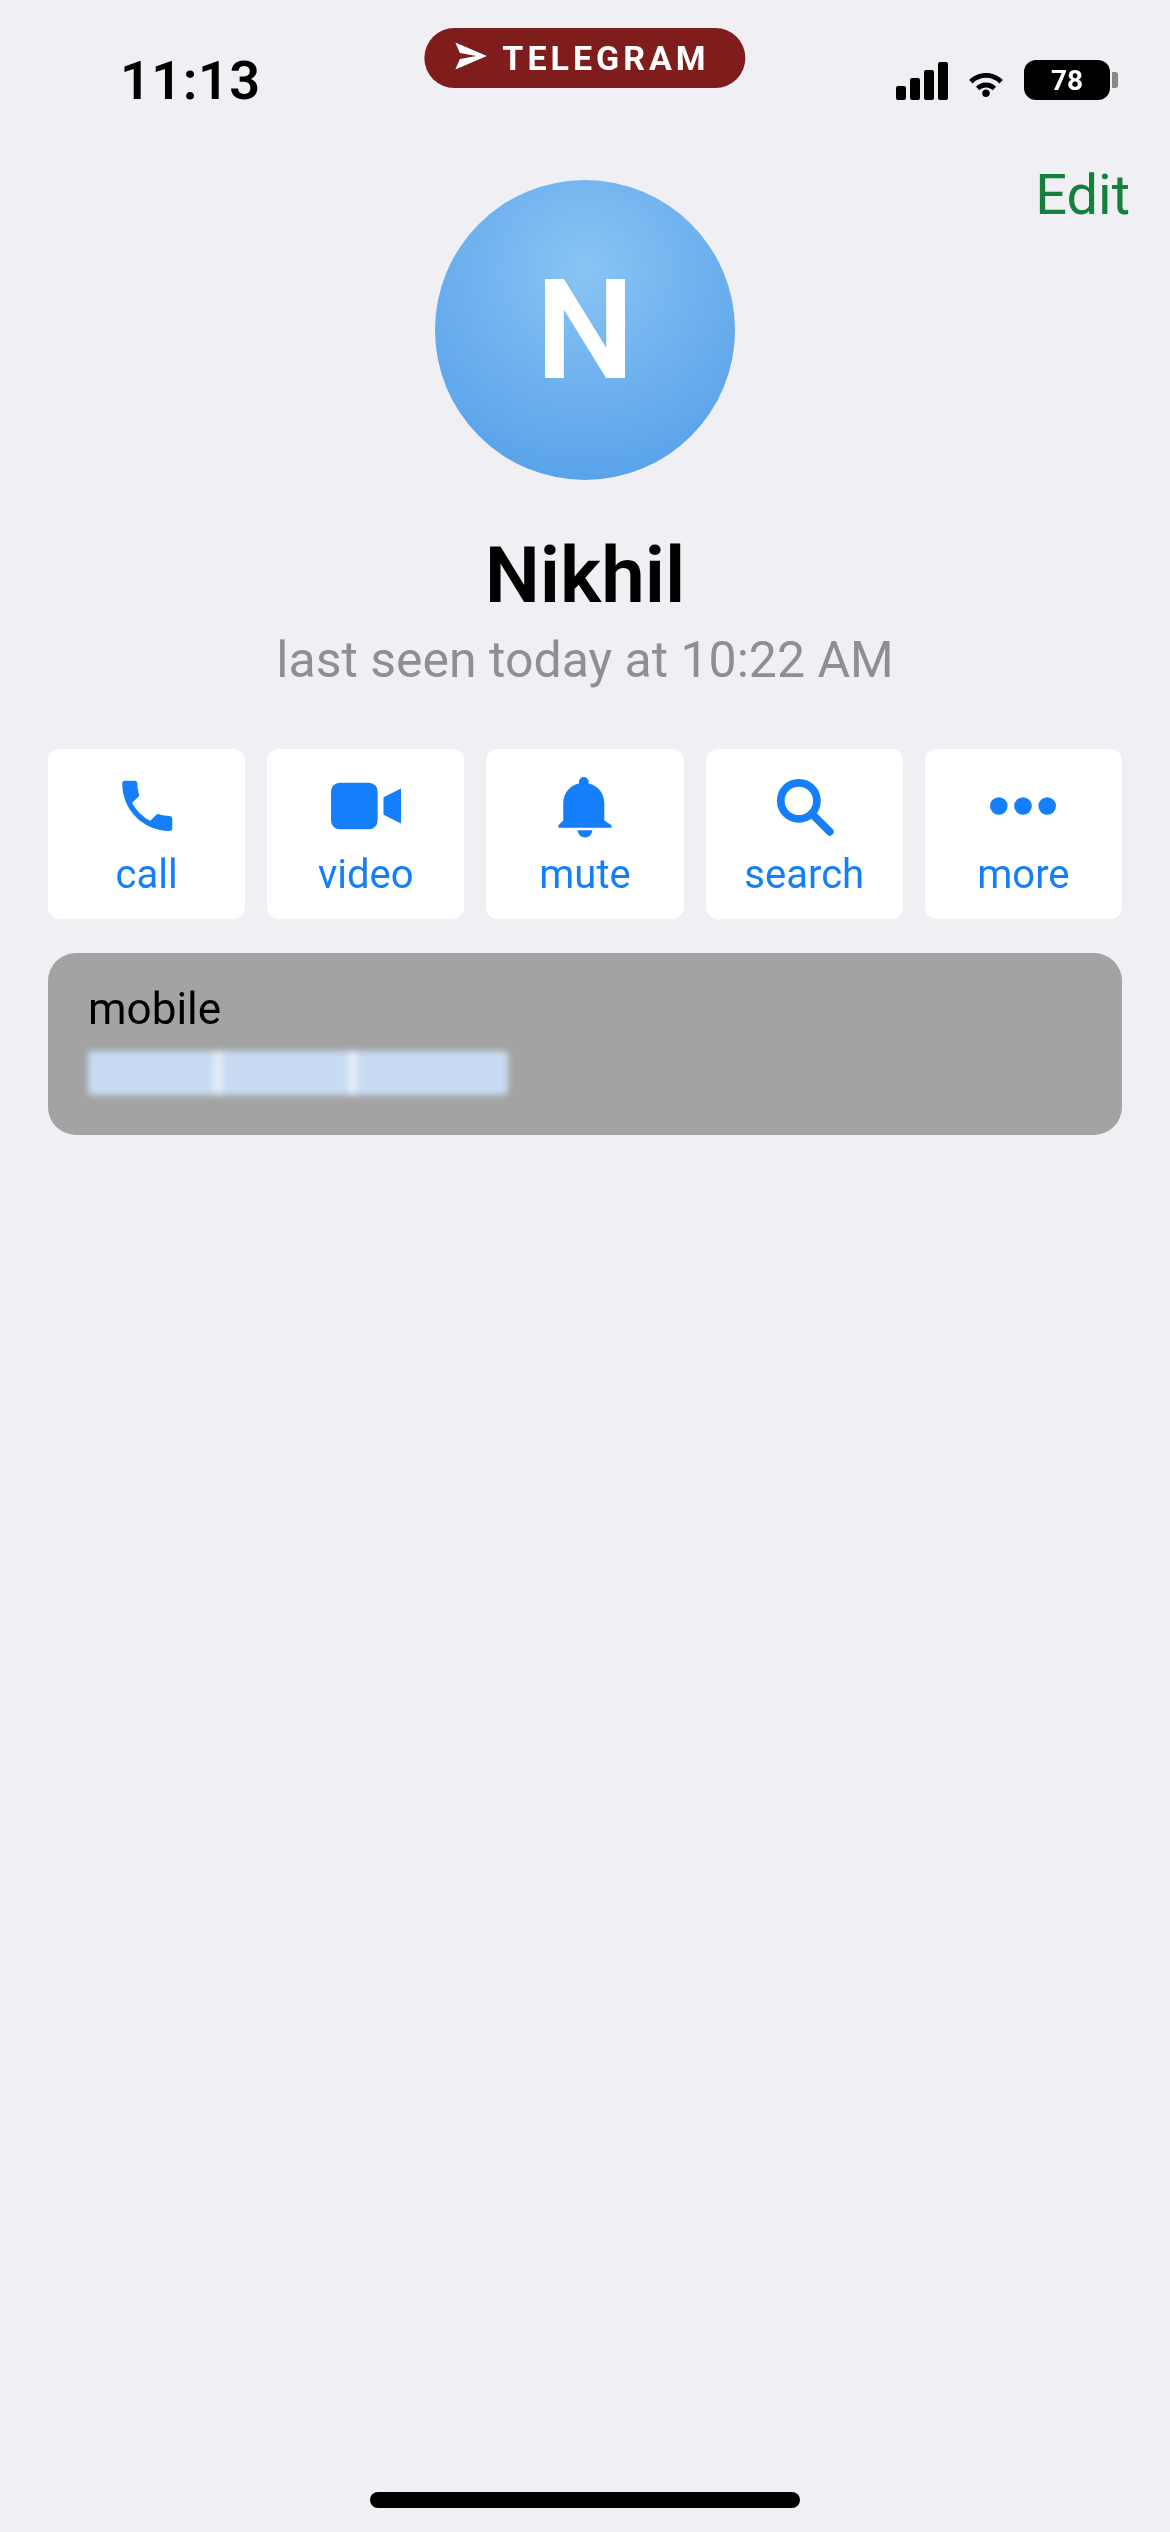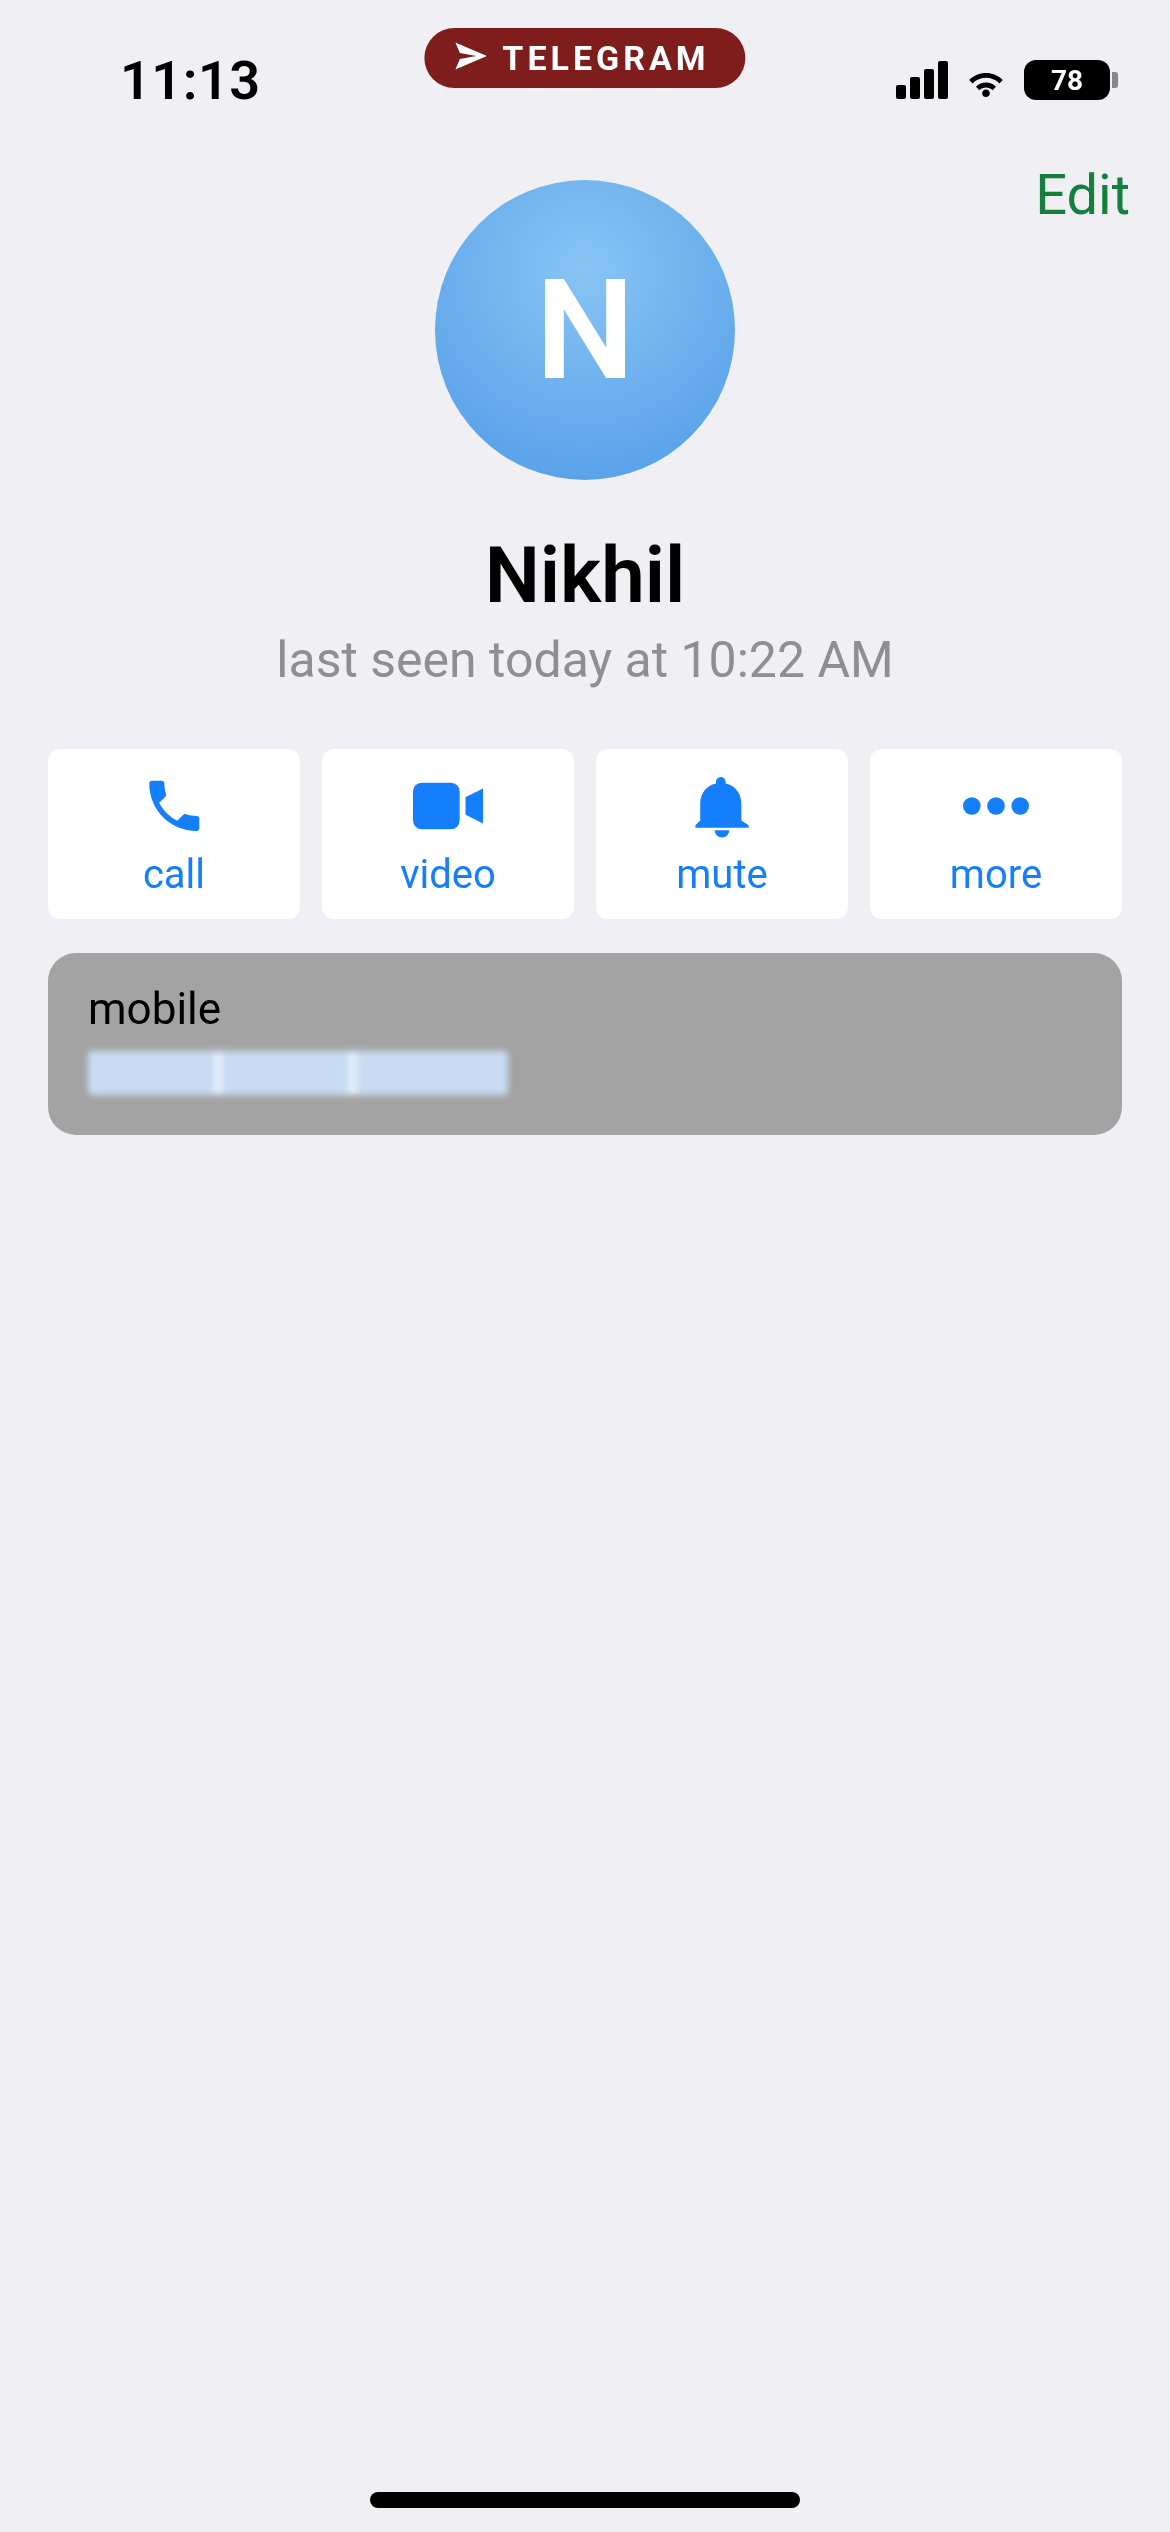--- a/index.html
+++ b/index.html
@@ -1,21 +1,21 @@
 <!DOCTYPE html>
 <html><head>
   <meta charset="utf-8">
   <style>
     * { margin:0; padding:0; box-sizing:border-box; font-family:-apple-system, BlinkMacSystemFont, "Segoe UI", Roboto, sans-serif; }
     html,body { width:1170px; height:2532px; background:#efeff4; overflow:hidden; }
 
     
     .status-bar { position:relative; width:100%; height:140px; display:flex; align-items:center; justify-content:space-between; padding:0 60px; }
     .status-time { font-size:54px; font-weight:600; letter-spacing:0.5px; padding-top:20px; padding-left:60px; }
-    .status-right { display:flex; align-items:center; gap:14px; padding-top:20px; }
+    .status-right { display:flex; align-items:flex-end; gap:14px; padding-top:20px; }
     .signal-bars { display:flex; align-items:flex-end; gap:4px; }
     .signal-bars span { width:10px; background:#000; border-radius:2px; }
     .signal-bars span:nth-child(1){ height:14px; }
     .signal-bars span:nth-child(2){ height:22px; }
     .signal-bars span:nth-child(3){ height:30px; }
     .signal-bars span:nth-child(4){ height:38px; }
     .wifi-icon svg { display:block; }
     .battery { width:86px; height:40px; background:#000; border-radius:12px; display:flex; align-items:center; justify-content:center; color:#fff; font-size:28px; font-weight:700; position:relative; }
     .battery::after { content:''; position:absolute; right:-8px; top:12px; width:6px; height:16px; background:#888; border-radius:0 3px 3px 0; }
 
@@ -119,20 +119,29 @@
 
   <div class="action-btn">
     <span class="action-icon">
       <svg width="58" height="66" viewBox="0 0 24 26" fill="#157efb">
         <path d="M12 26c1.7 0 3-1.3 3-3H9c0 1.7 1.3 3 3 3zm8-7V12c0-4.1-2.6-7.5-6.5-8.3V3c0-1.1-.9-2-2-2s-2 .9-2 2v.7C5.6 4.5 3 7.9 3 12v7l-2 2v1h22v-1l-3-2z"></path>
       </svg>
     </span>
     <span class="action-label">mute</span>
   </div>
 
+  <div class="action-btn">
+    <span class="action-icon">
+      <svg width="62" height="62" viewBox="0 0 24 24" fill="none" stroke="#157efb" stroke-width="3" stroke-linecap="round">
+        <circle cx="10" cy="10" r="7"></circle>
+        <line x1="15" y1="15" x2="22" y2="22"></line>
+      </svg>
+    </span>
+    <span class="action-label">search</span>
+  </div>
 
   <div class="action-btn">
     <span class="action-icon">
       <svg width="66" height="20" viewBox="0 0 30 8" fill="#157efb">
         <circle cx="4" cy="4" r="4"></circle>
         <circle cx="15" cy="4" r="4"></circle>
         <circle cx="26" cy="4" r="4"></circle>
       </svg>
     </span>
     <span class="action-label">more</span>

